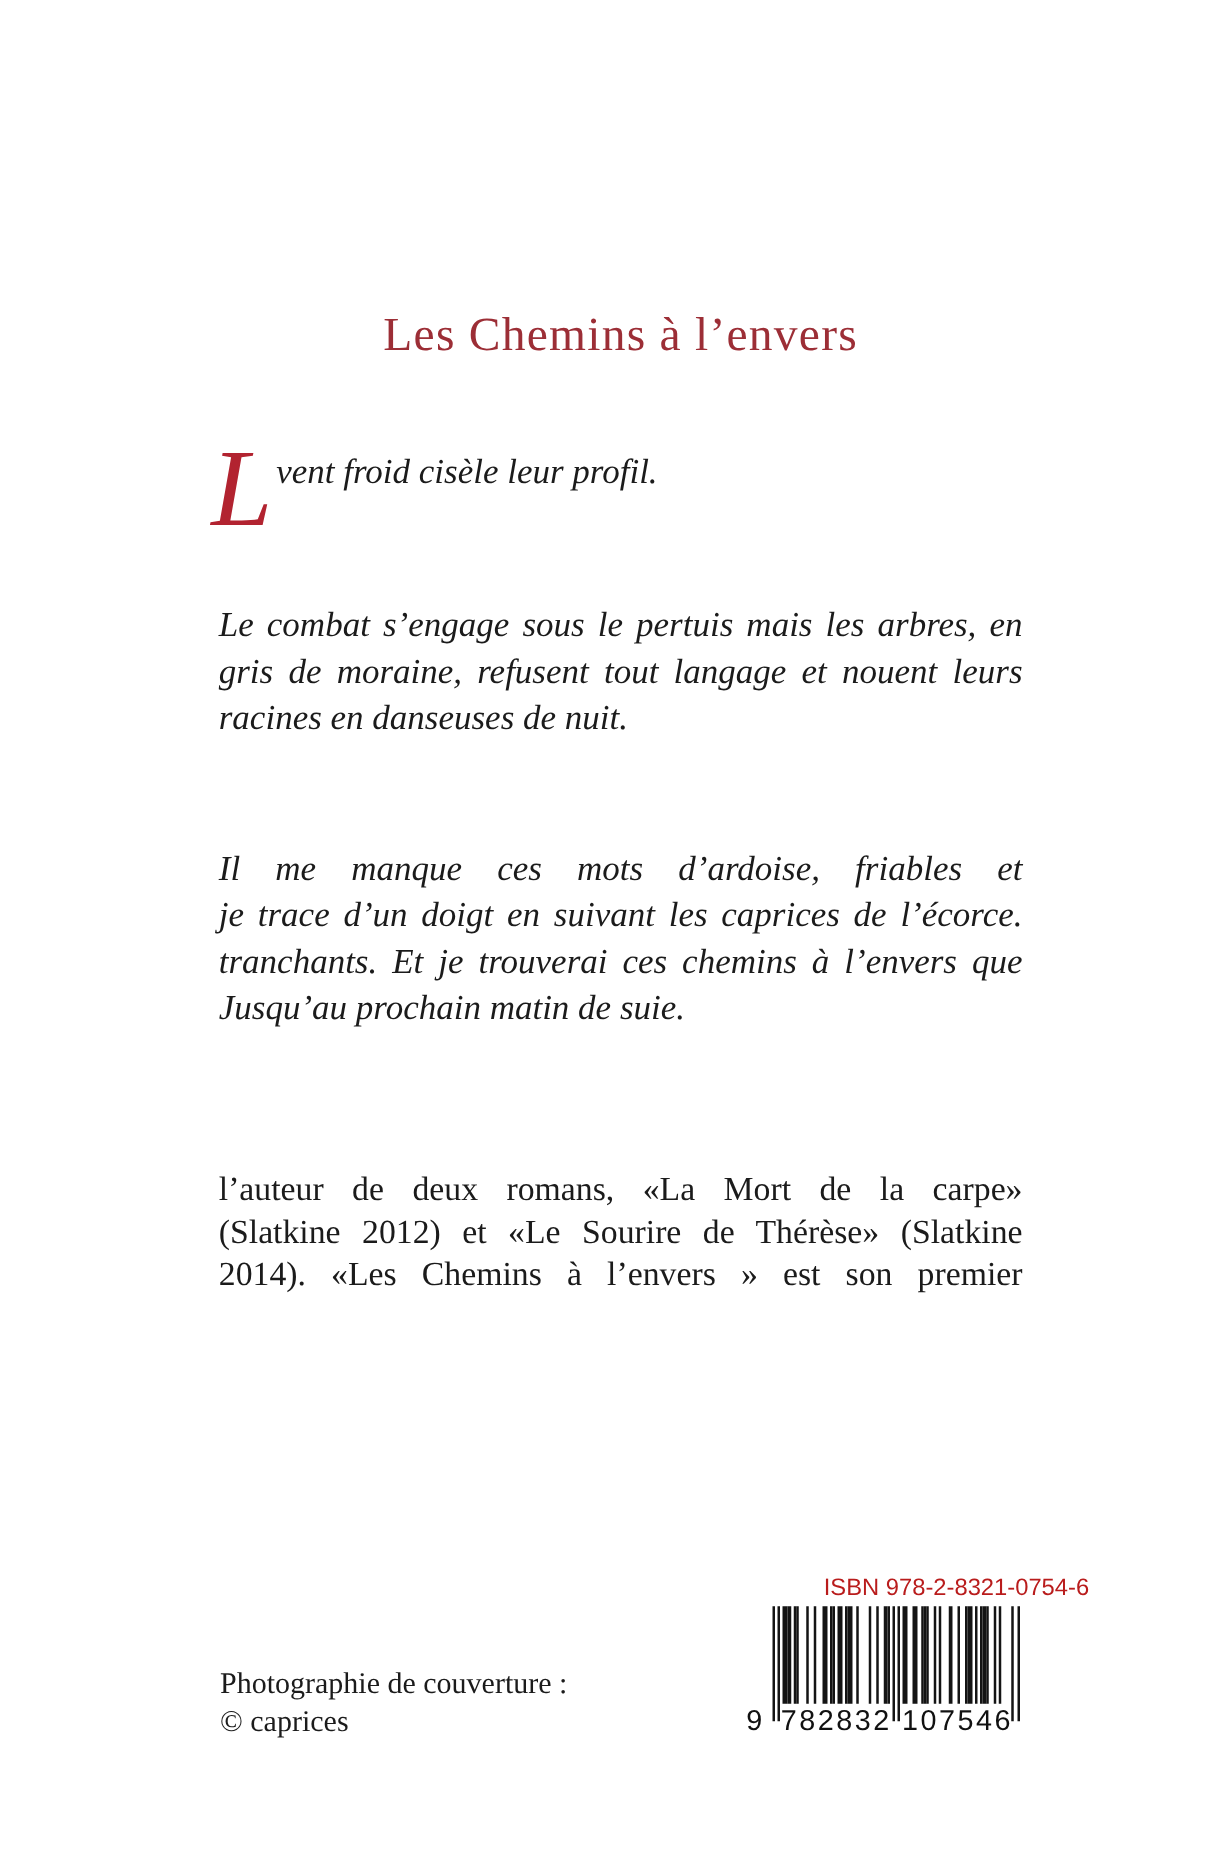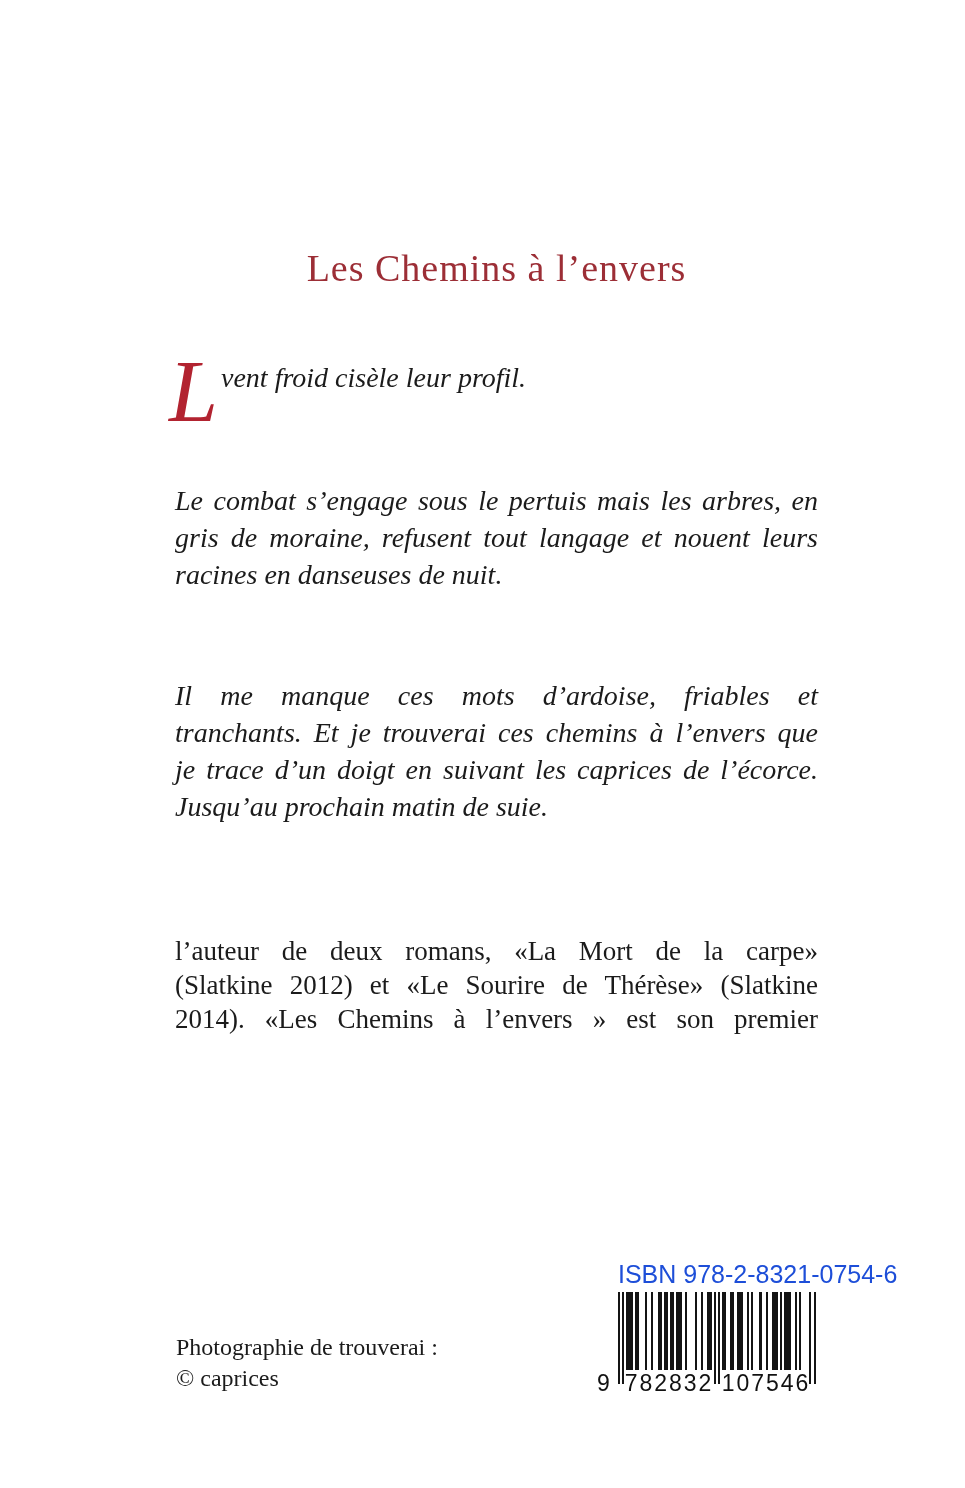--- a/index.html
+++ b/index.html
@@ -33,22 +33,22 @@
   }
   .credit {
     position:absolute; left:176px; top:1332px;
     font-size:24px; line-height:31px;
   }
   .barcode-block {
     position:absolute; left:618px; top:1260px; width:198px;
     font-family:"Liberation Sans", sans-serif;
   }
   .isbn-label {
-    font-size:25px; text-align:center; white-space:nowrap;
-    margin-bottom:3px; color:#1d4ed8;
+    font-size:19px; text-align:center; white-space:nowrap;
+    margin-bottom:3px; color:#b91c1c;margin-left:41px;
   }
   .bars { position:relative; height:92px; }
   .bar { position:absolute; top:0; background:#141414; }
   .bc-digits { position:relative; height:26px; margin-top:-14px; font-size:23px; color:#111111; }
   .d-first { position:absolute; left:-21px; top:0; }
   .d-left  { position:absolute; left:6px;  width:90px; text-align:center; letter-spacing:2px; }
   .d-right { position:absolute; left:102px; width:92px; text-align:center; letter-spacing:2px; }
 </style>
 </head>
 <body>
@@ -64,34 +64,34 @@
     </div>
 
     <div class="para p2">
       <div class="line jl">Le combat s’engage sous le pertuis mais les arbres, en</div>
       <div class="line jl">gris de moraine, refusent tout langage et nouent leurs</div>
       <div class="line">racines en danseuses de nuit.</div>
     </div>
 
     <div class="para p3">
       <div class="line jl">Il me manque ces mots d’ardoise, friables et</div>
+      <div class="line jl">je trace d’un doigt en suivant les caprices de l’écorce.</div>
       <div class="line jl">tranchants. Et je trouverai ces chemins à l’envers que</div>
-      <div class="line jl">je trace d’un doigt en suivant les caprices de l’écorce.</div>
       <div class="line">Jusqu’au prochain matin de suie.</div>
     </div>
   </section>
 
   <section class="bio">
     <div class="line jl">l’auteur de deux romans, «La Mort de la carpe»</div>
     <div class="line jl">(Slatkine 2012) et «Le Sourire de Thérèse» (Slatkine</div>
     <div class="line jl">2014). «Les Chemins à l’envers » est son premier</div>
   </section>
 
   <div class="credit">
-    <div>Photographie de trouverai :</div>
+    <div>Photographie de couverture :</div>
     <div>© caprices</div>
   </div>
 
   <div class="barcode-block">
     <div class="isbn-label">ISBN 978-2-8321-0754-6</div>
     <div class="bars" id="bars">
         <div class="bar" style="left: 0px; width: 2.08px; height: 92px; background: rgb(20, 20, 20);"></div>
         <div class="bar" style="left: 4.16px; width: 2.08px; height: 92px; background: rgb(20, 20, 20);"></div>
         <div class="bar" style="left: 8.32px; width: 2.08px; height: 78px; background: rgb(20, 20, 20);"></div>
         <div class="bar" style="left: 10.4px; width: 2.08px; height: 78px; background: rgb(20, 20, 20);"></div>

